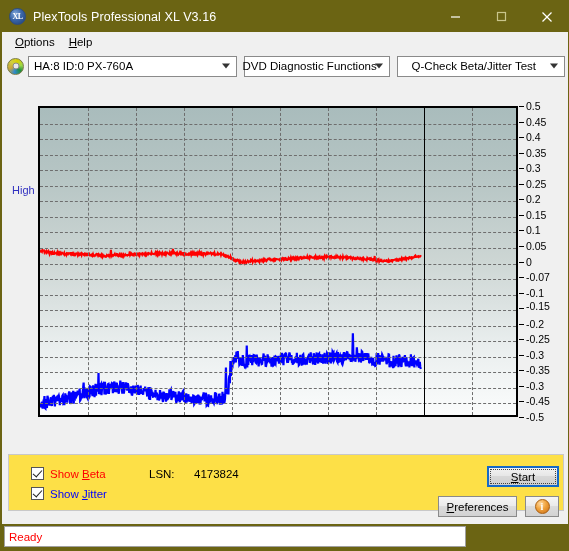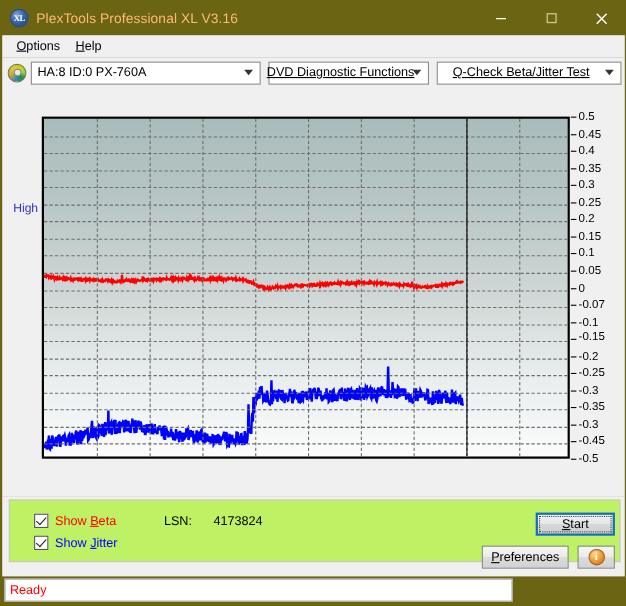--- a/index.html
+++ b/index.html
@@ -29,21 +29,21 @@
     width: 17px; height: 17px; margin-left: 8px; margin-right: 7px;
     border-radius: 50%;
     background: radial-gradient(circle at 35% 30%, #7fa6d8 0%, #3a66a8 45%, #1f3f73 100%);
     border: 1px solid #2c4c82;
     display: flex; align-items: center; justify-content: center;
     font-size: 8px; font-weight: bold; color: #fff;
     font-family: "Liberation Serif", serif;
     letter-spacing: -0.5px;
   }
   .title-text {
-    color: #fdba74;
+    color: #ffffff;
     font-size: 12.5px;
     letter-spacing: 0.1px;
     white-space: nowrap;
   }
   .win-btns {
     position: absolute; right: 0; top: 0;
     height: 31px; display: flex;
   }
   .win-btn {
     width: 46px; height: 31px;
@@ -104,21 +104,21 @@
   .combo.c2 { width: 146px; margin-left: 7px; }
   .combo.c3 { width: 177px; margin-left: 7px; margin-right: 4px; }
   .combo .caret {
     position: absolute; right: 6px; top: 50%;
     transform: translateY(-50%);
     width: 0; height: 0;
     border-left: 4px solid transparent;
     border-right: 4px solid transparent;
     border-top: 5px solid #333;
   }
-  .combo.centered { justify-content: center; padding-left: 0; padding-right: 14px; text-decoration: underline; }
+  .combo.centered { justify-content: center; padding-left: 0; padding-right: 14px; }
 
   
   .mainpanel {
     position: absolute; left: 1px; top: 79px;
     width: 567px; height: 371px;
     background: #f0f0f0;
   }
   .panel-inset {
     position: absolute; left: 6px; top: 4px;
     width: 556px; height: 363px;
@@ -188,21 +188,21 @@
   
   .bottompanel {
     position: absolute; left: 1px; top: 450px;
     width: 567px; height: 73px;
     background: #f0f0f0;
   }
   .group-box {
     position: absolute; left: 6px; top: 3px;
     width: 556px; height: 57px;
     border: 1px solid #c8c8c8;
-    background: #bef264;
+    background: #fde047;
   }
   .cbrow {
     position: absolute;
     display: flex; align-items: center;
   }
   .cbrow.r1 { left: 22px; top: 12px; }
   .cbrow.r2 { left: 22px; top: 32px; }
   .checkbox {
     width: 13px; height: 13px;
     background: #fff; border: 1px solid #555;

